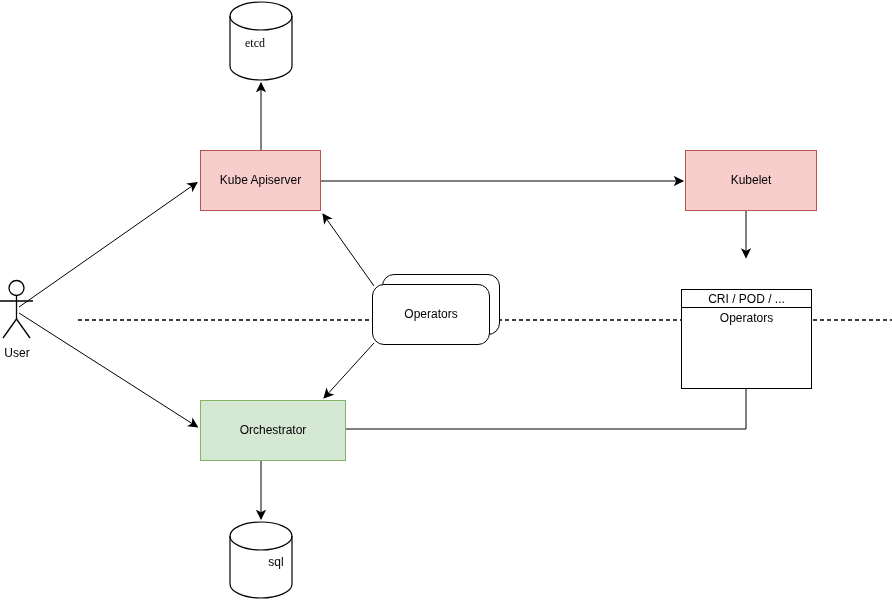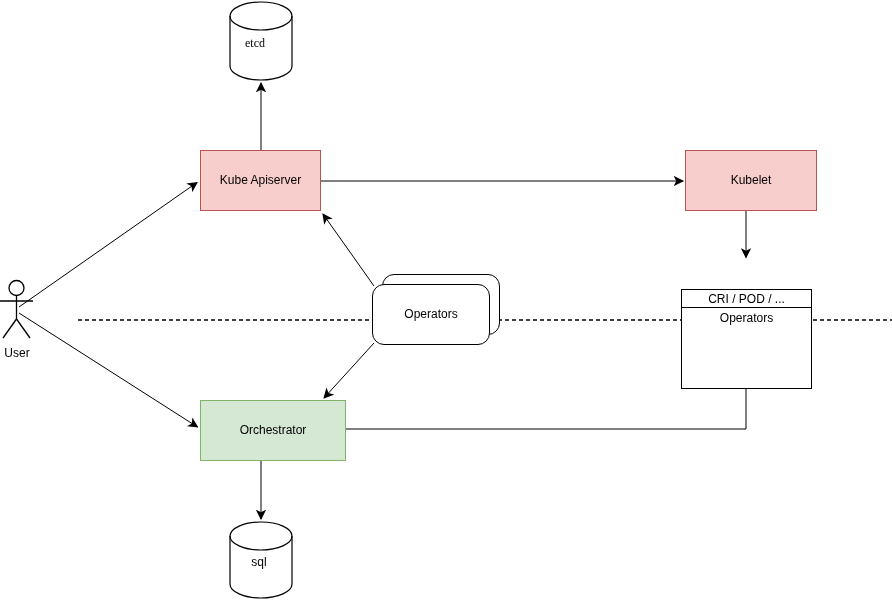--- a/index.html
+++ b/index.html
@@ -124,16 +124,16 @@
   <div class="node rect-green" style="left:200px; top:400px; width:146px; height:61px;">
     <span>Orchestrator</span>
   </div>
 
   <div class="stack" style="left:681px; top:260px; width:131px; height:100px;margin-top:29px;">
     <div class="row divider" style="height:18px;">CRI / POD / ...</div>
     <div class="row" style="height:20px;">Operators</div>
   </div>
 
   <div class="shape-label" style="left:224px; top:36px; width:62px;font-family:Liberation Serif, serif;">etcd</div>
-  <div class="shape-label" style="left:228px; top:555px; width:62px;">sql</div>
+  <div class="shape-label" style="left:245px; top:555px; width:62px;">sql</div>
   <div class="shape-label" style="left:-2px; top:346px; width:38px;">User</div>
 
 </div>
 
 </body></html>

